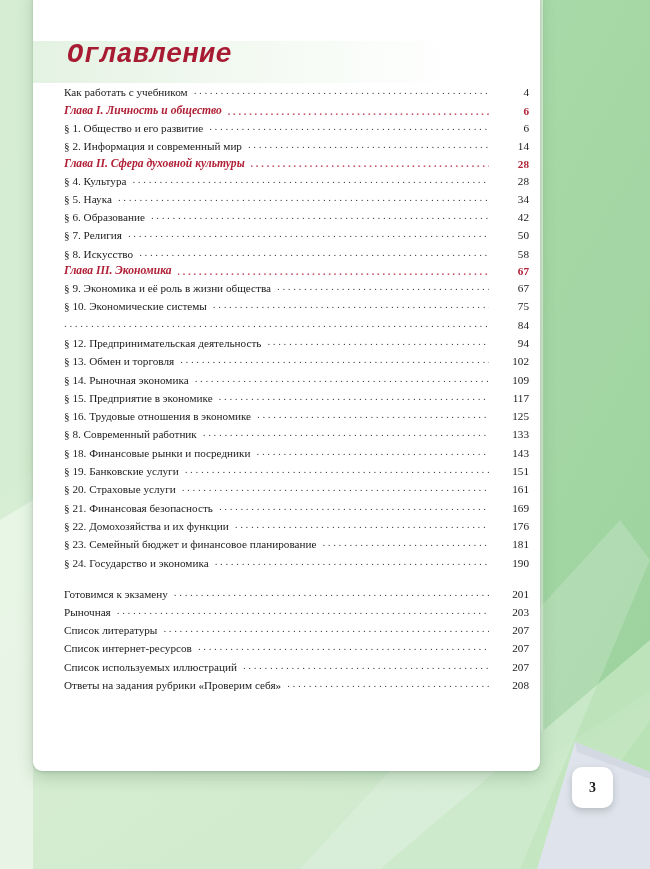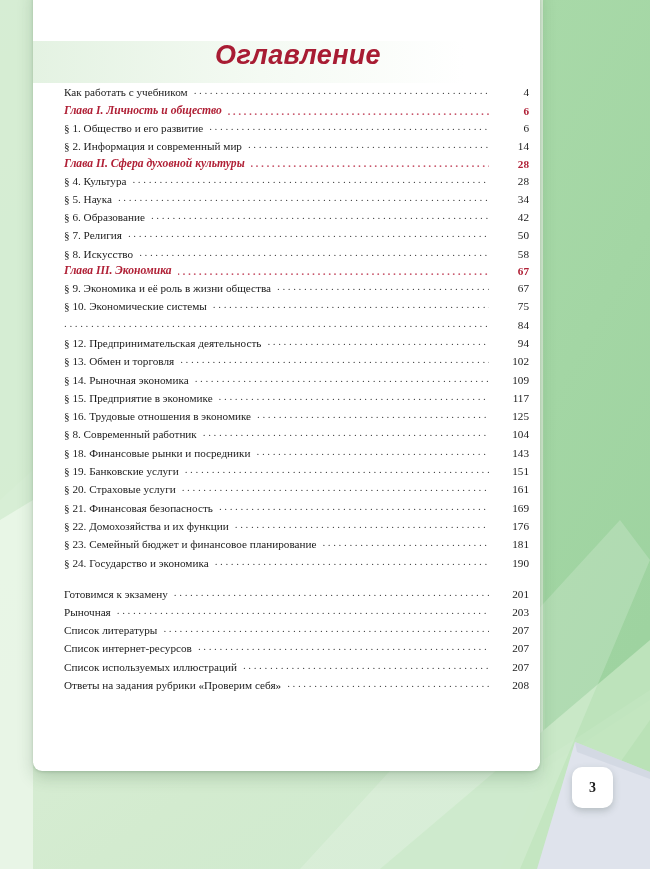--- a/index.html
+++ b/index.html
@@ -56,30 +56,29 @@
 
   
   #toc {
     position: absolute;
     left: 31px;
     top: 52px;
     width: 465px;
   }
 
   #toc-title {
-    font-family: Liberation Sans, sans-serif;
+    font-family: Liberation Mono, monospace;
     font-style: italic;
     font-weight: bold;
     font-size: 27px;
     letter-spacing: 0.3px;
     color: #a81c33;
     line-height: 34px;
     margin: 0 0 13px 3px;
     white-space: nowrap;
-    text-align: center;
   }
 
   .toc-row {
     display: flex;
     align-items: baseline;
     width: 465px;
     font-size: 11.2px;
     line-height: 12px;
     color: #1b1b1b;
     white-space: nowrap;
@@ -308,21 +307,21 @@
         <span class="toc-page">117</span>
       </div>
       <div class="toc-row row-section">
         <span class="toc-label">§ 16. Трудовые отношения в экономике</span>
         <span class="toc-leader"></span>
         <span class="toc-page">125</span>
       </div>
       <div class="toc-row row-section">
         <span class="toc-label">§ 8. Современный работник</span>
         <span class="toc-leader"></span>
-        <span class="toc-page">104</span>
+        <span class="toc-page">133</span>
       </div>
       <div class="toc-row row-section">
         <span class="toc-label">§ 18. Финансовые рынки и посредники</span>
         <span class="toc-leader"></span>
         <span class="toc-page">143</span>
       </div>
       <div class="toc-row row-section">
         <span class="toc-label">§ 19. Банковские услуги</span>
         <span class="toc-leader"></span>
         <span class="toc-page">151</span>

